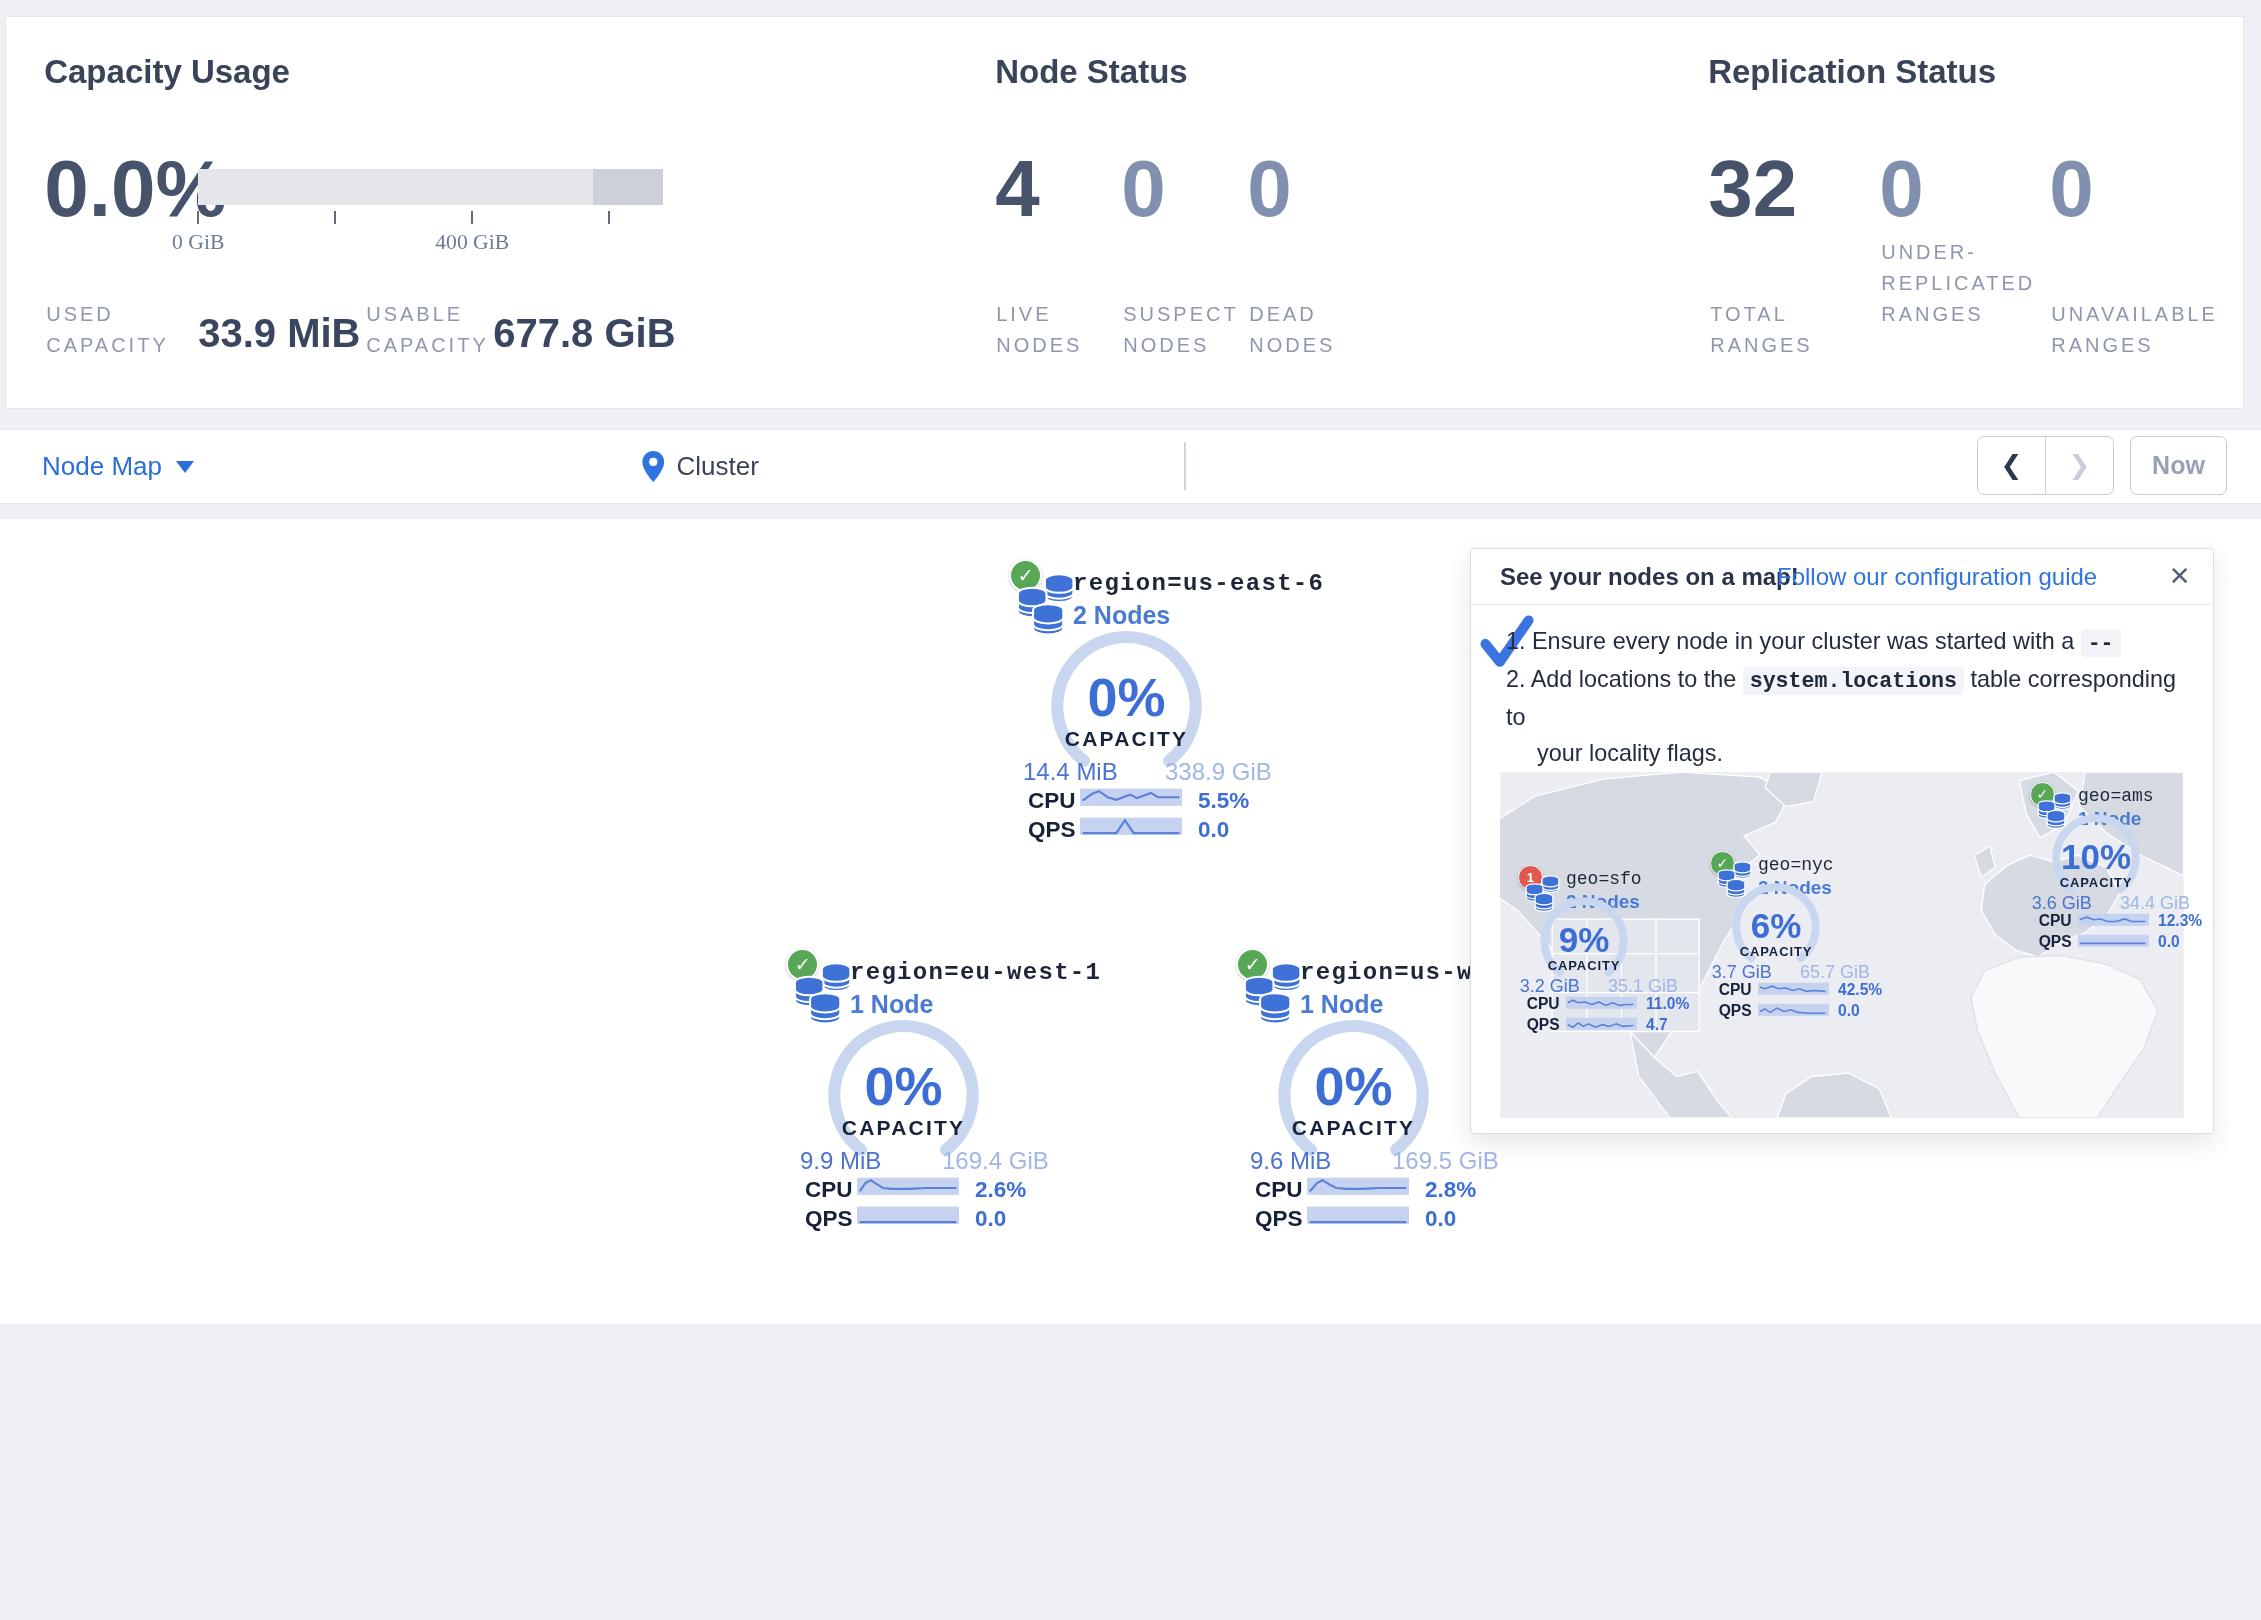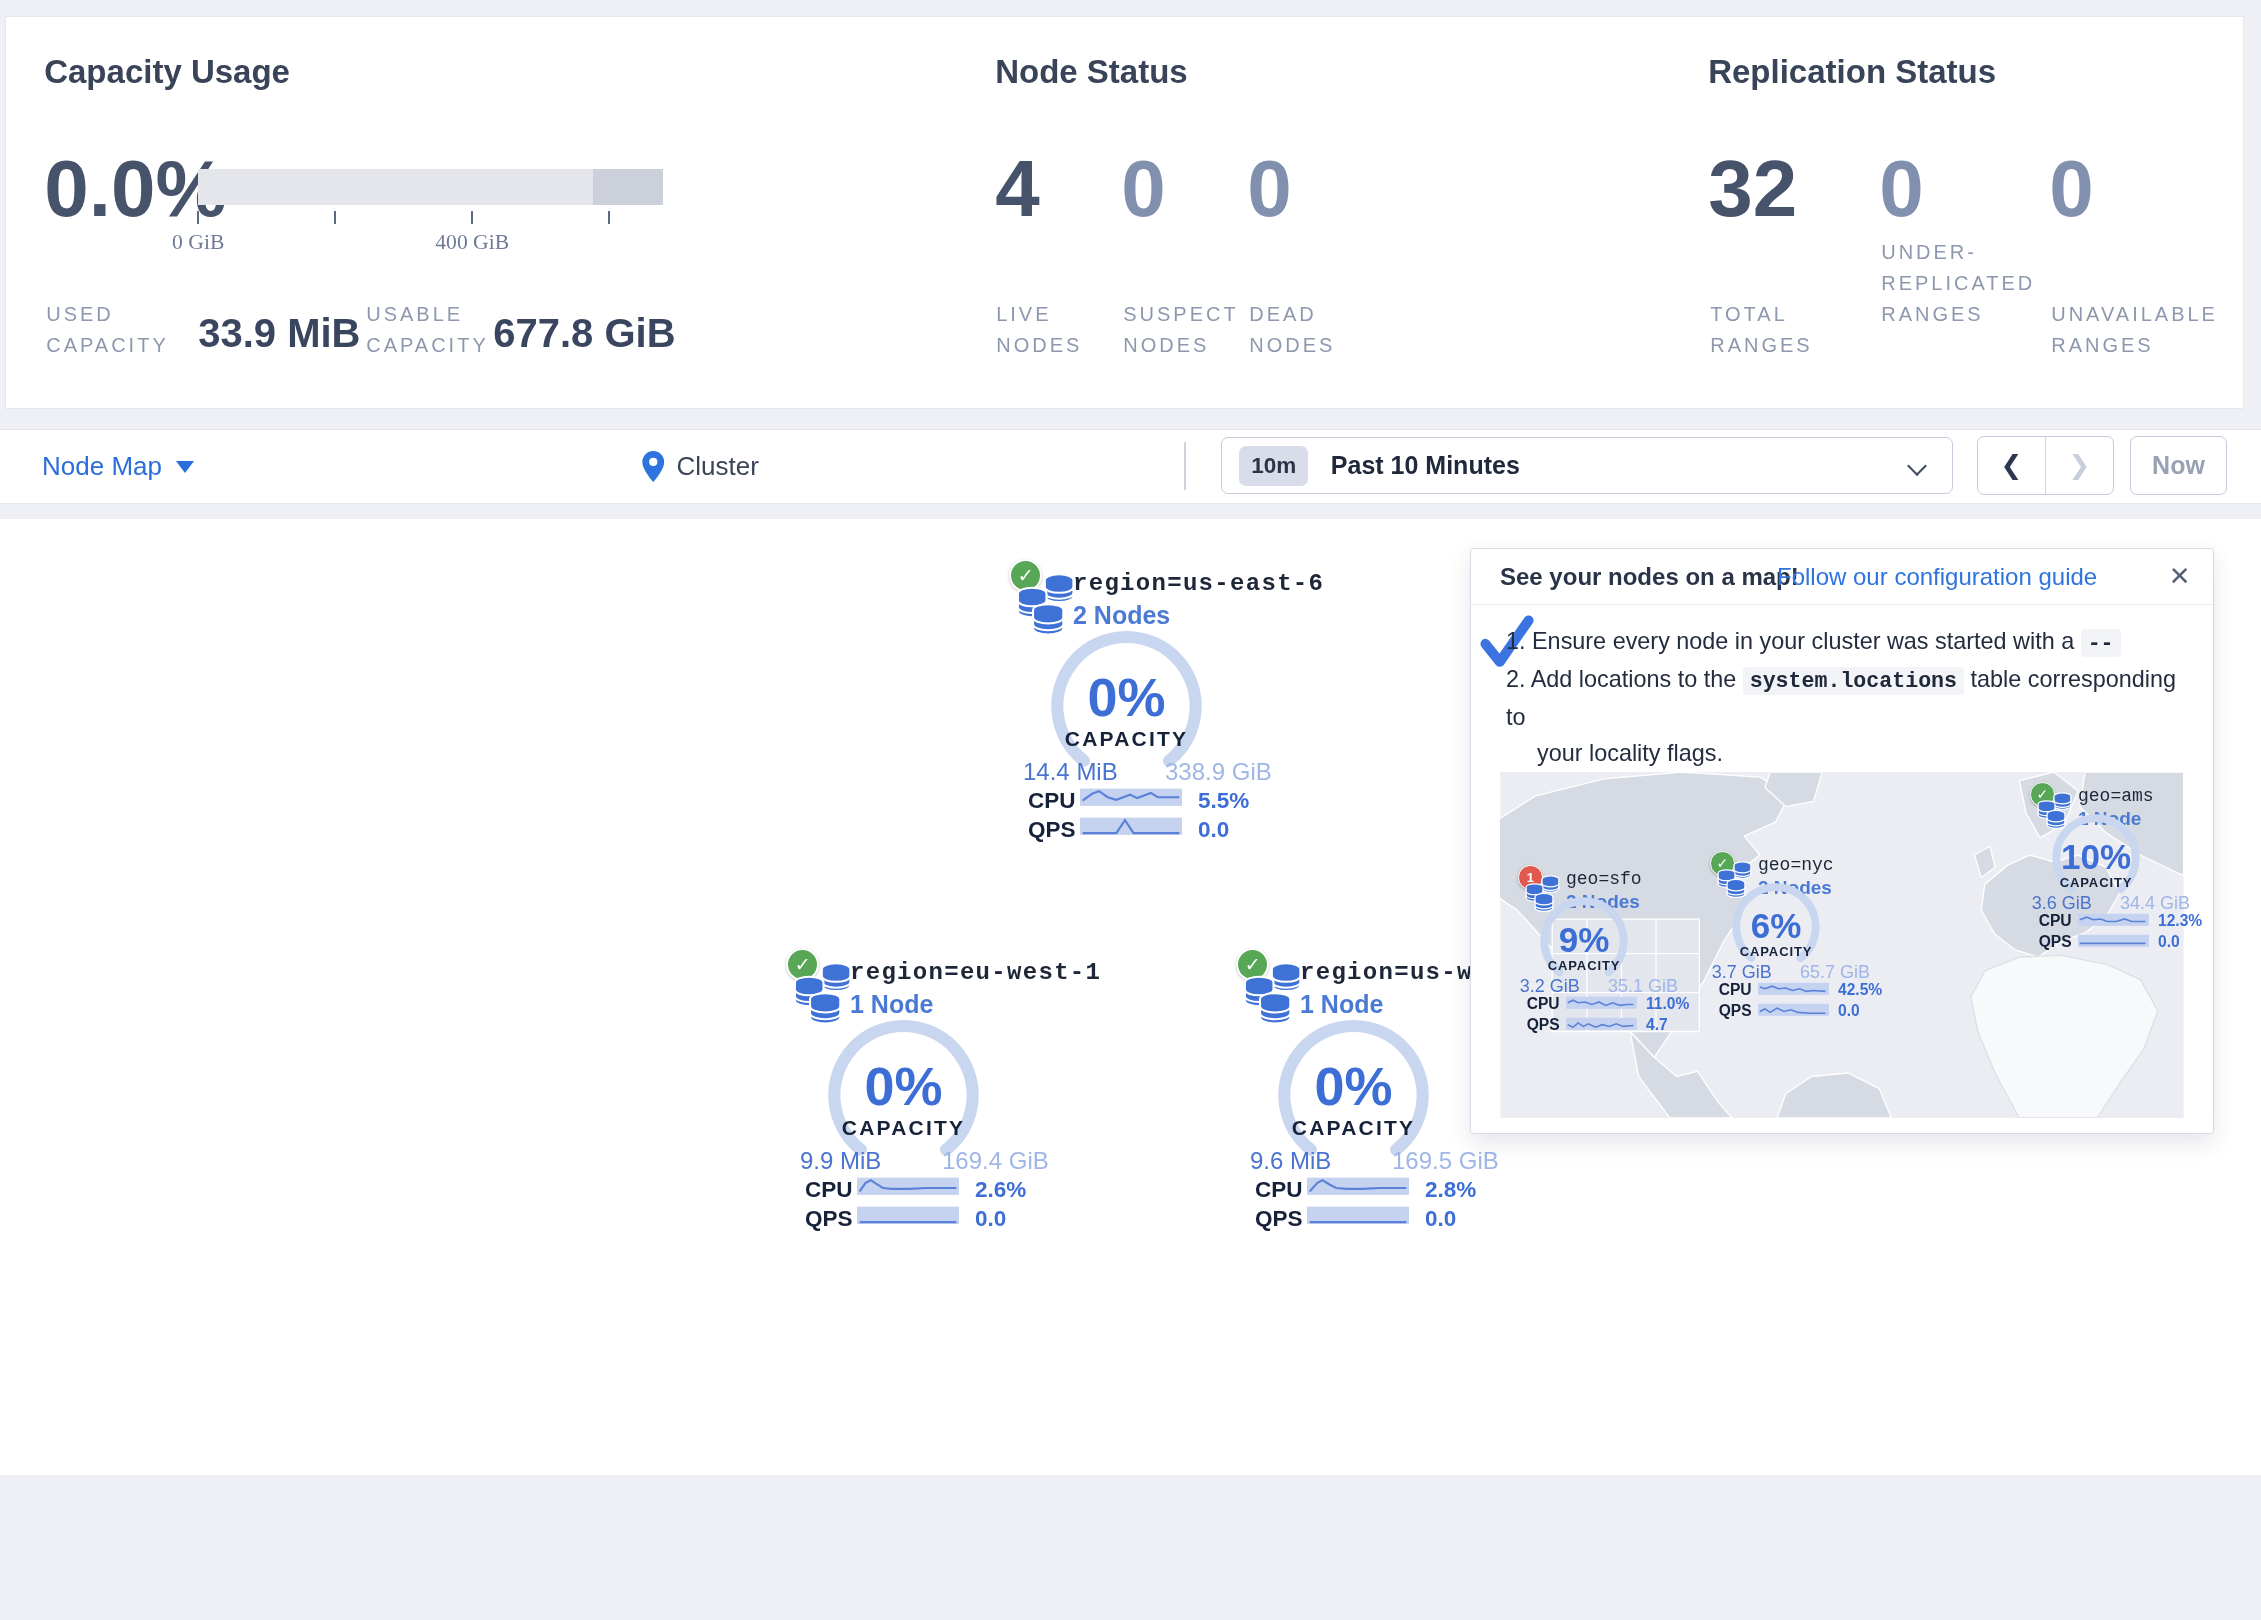--- a/index.html
+++ b/index.html
@@ -1,16 +1,16 @@
 <!DOCTYPE html>
 <html style="font-size:14px"><head>
 <meta charset="utf-8">
 <style>
   html,body{margin:0;padding:0;background:#eef0f5;}
-  .stage{position:relative;width:2261px;height:1475px;background:#eef0f5;overflow:hidden;
+  .stage{position:relative;width:2261px;height:1324px;background:#eef0f5;overflow:hidden;
          font-family:"Liberation Sans","DejaVu Sans",sans-serif;color:#3a4458;}
 
   
   .header-card{position:absolute;left:5.2px;top:15.6px;width:2237px;height:391px;background:#fff;border:0.9px solid #e4e7ee;}
   .panel-title{position:absolute;top:36px;font-size:33px;font-weight:700;color:#3a4458;}
   .bignum{position:absolute;top:132px;font-size:80px;font-weight:600;line-height:1;color:#46536a;}
   .bignum.muted{color:#8290b0;}
   .stat-label{position:absolute;font-size:20px;line-height:31px;letter-spacing:3px;color:#8d97ae;white-space:pre-line;}
   .stat-value{position:absolute;top:294px;font-size:40px;font-weight:700;color:#3a4660;}
 
@@ -181,25 +181,20 @@
       <span>Node Map</span>
       <span class="caret-down"></span>
     </div>
     <div class="breadcrumb">
       <svg width="22.5" height="31" viewBox="0 0 26 36">
           <use href="#pin"></use>
         </svg>
       <span>Cluster</span>
     </div>
     <div class="tb-divider"></div>
-    <div class="time-dd">
-      <span class="time-badge">10m</span>
-      <span class="time-label">Past 10 Minutes</span>
-      <span class="dd-chevron"></span>
-    </div>
     <div class="arrow-group">
       <div class="arrow-btn prev">❮</div>
       <div class="arrow-btn next">❯</div>
     </div>
     <div class="now-btn">Now</div>
   </div>
 
   <div class="main-area">
 
     <div class="region" style="left:1004px;top:42px">

